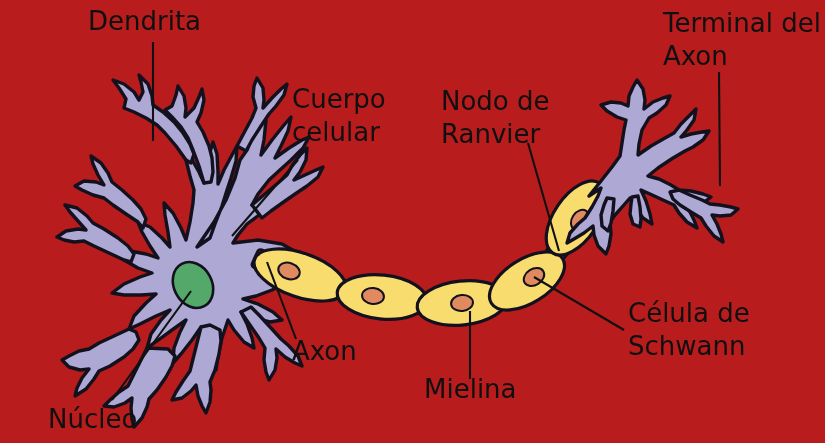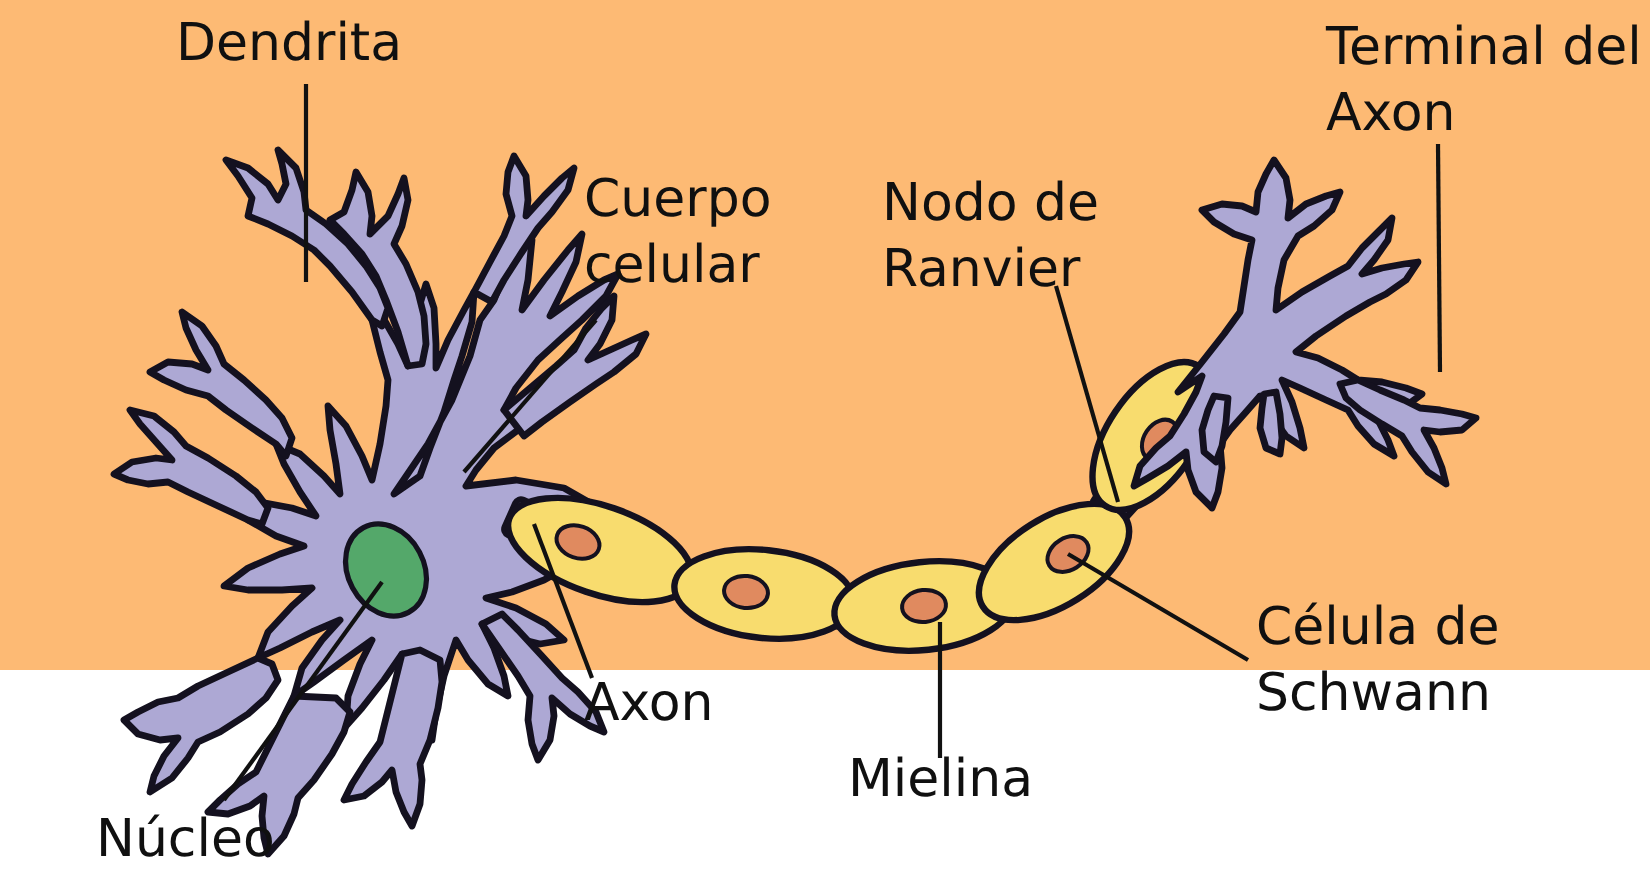--- a/index.html
+++ b/index.html
@@ -10,22 +10,22 @@
   }
   body {
     width: 825px;
     height: 443px;
     overflow: hidden;
     font-family: "DejaVu Sans", "Liberation Sans", sans-serif;
   }
   #diagram-root {
     position: relative;
     width: 825px;
-    height: 335px;
-    background: #fdba74;
+    height: 443px;
+    background: #b91c1c;
   }
   #neuron-svg {
     position: absolute;
     top: 0;
     left: 0;
     width: 825px;
     height: 443px;
     display: block;
   }
   .label-text {

